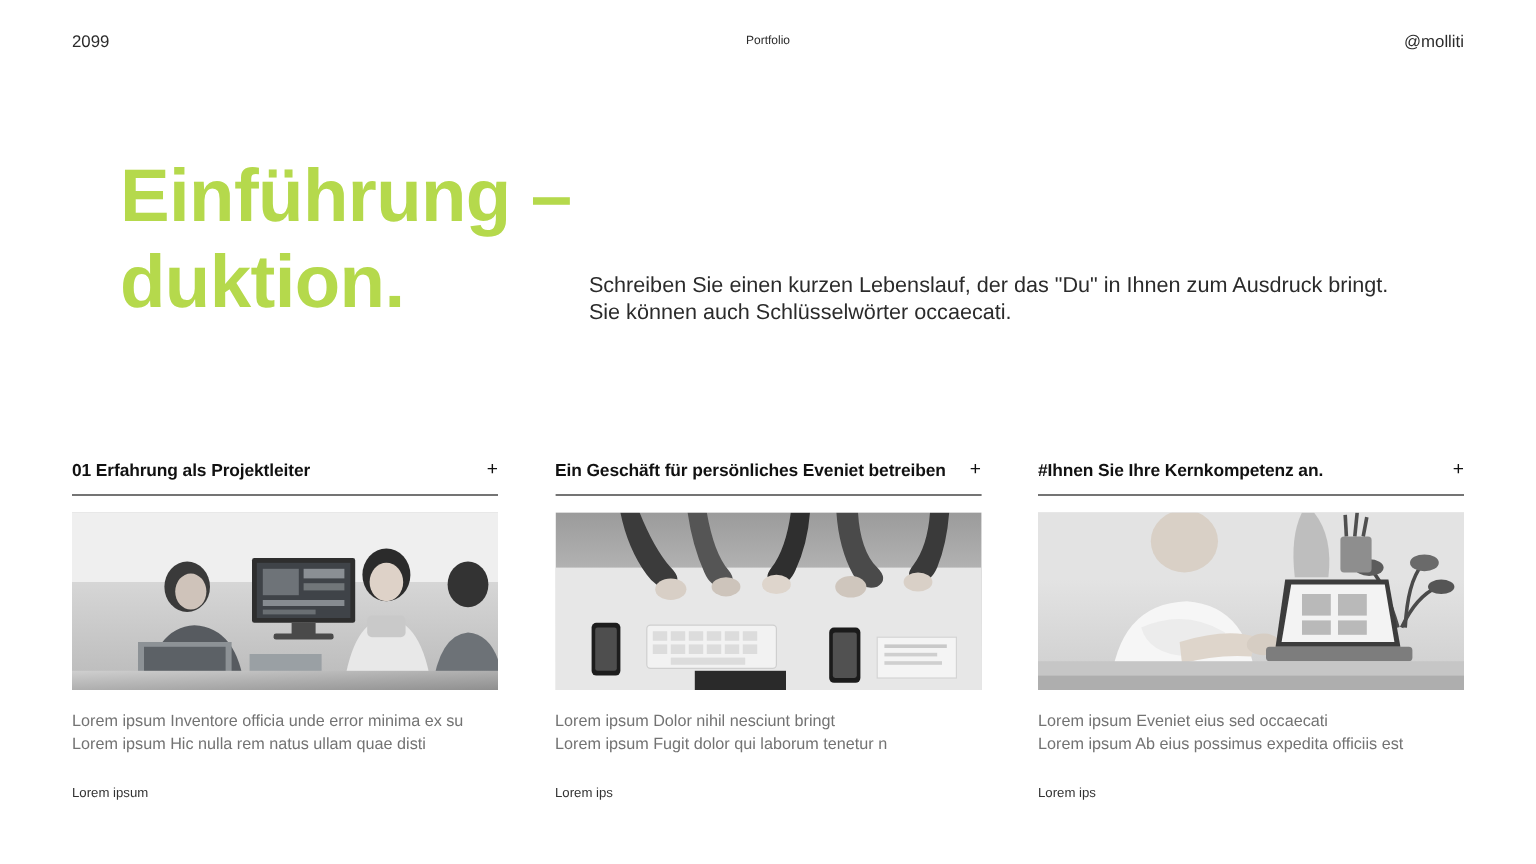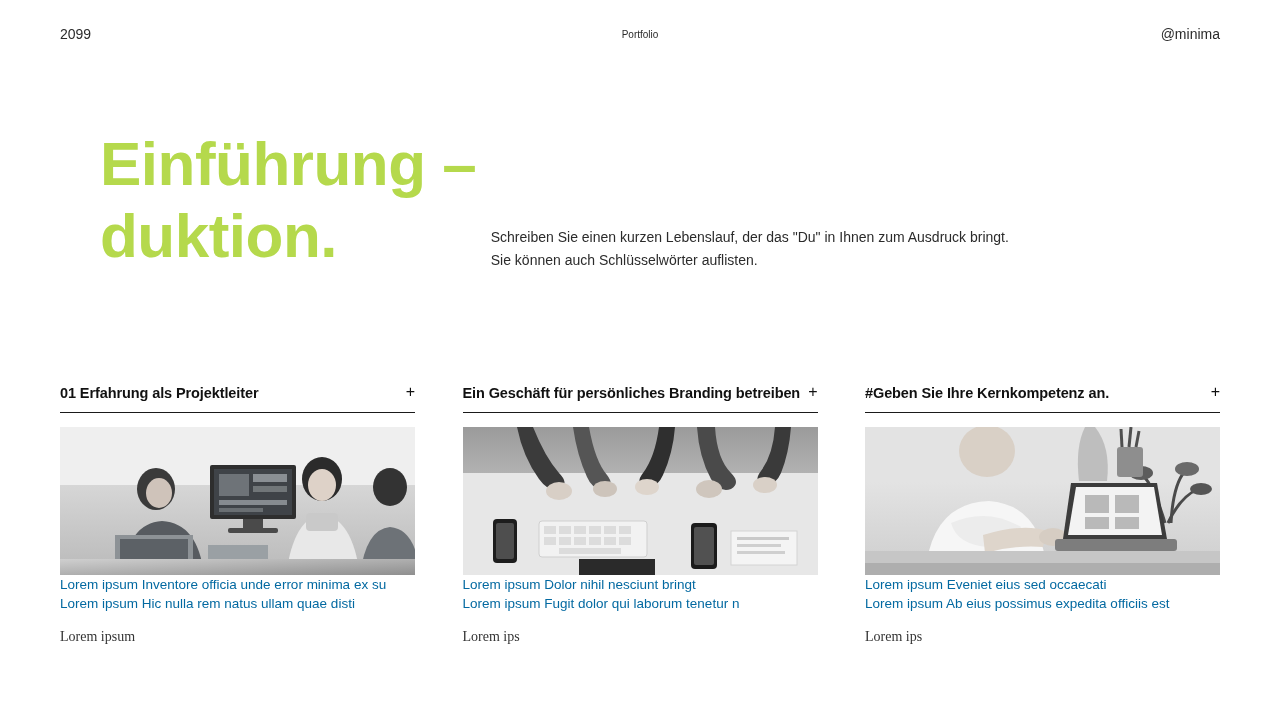--- a/index.html
+++ b/index.html
@@ -57,21 +57,21 @@
     font-weight: 700;
     color: #b5d94c;
     letter-spacing: -0.5px;
     white-space: pre-line;
     margin-top: -12px;
   }
   .hero-body {
     margin-left: 0;
     padding-top: 14px;
     width: 760px;
-    font-size: 14px;
+    font-size: 18px;
     line-height: 23px;
     color: #2b2b2b;
   }
   .hero-body p { margin: 0; }
 
   
   .columns {
     position: absolute;
     top: 384px;
     left: 60px;
@@ -106,50 +106,49 @@
   .thumb {
     margin-top: 14px;
     width: 355px;
     height: 148px;
     overflow: hidden;
     background: #d8d8d8;
     position: relative;
   }
   .thumb svg { display: block; width: 355px; height: 148px; }
   .col-desc {
-    margin-top: 0;
+    margin-top: 16px;
     font-size: 13.5px;
     line-height: 19px;
-    color: #0369a1;
+    color: #737373;
     white-space: pre-line;
   }
   .col-meta {
-    margin-top: 16px;
-    font-size: 14px;
+    margin-top: 26px;
+    font-size: 11px;
     color: #333;
-    font-family: Liberation Serif, serif;
   }
 </style>
 </head>
 <body>
 
 <div class="page">
 
   <div class="header">
     <div class="left">2099</div>
     <div class="center">Portfolio</div>
-    <div class="right">@minima</div>
+    <div class="right">@molliti</div>
   </div>
 
   <div class="hero">
     <div class="hero-title">Einführung –
 duktion.</div>
     <div class="hero-body">
       <p>Schreiben Sie einen kurzen Lebenslauf, der das "Du" in Ihnen zum Ausdruck bringt.</p>
-      <p>Sie können auch Schlüsselwörter auflisten.</p>
+      <p>Sie können auch Schlüsselwörter occaecati.</p>
     </div>
   </div>
 
   <div class="columns">
 
     <div class="col">
       <div class="col-head">
         <div class="col-title">01 Erfahrung als Projektleiter</div>
         <div class="plus">+</div>
       </div>
@@ -196,21 +195,21 @@
           <rect x="0" y="132" width="355" height="16" fill="url(#g1b)"></rect>
         </svg>
       </div>
       <div class="col-desc">Lorem ipsum Inventore officia unde error minima ex su
 Lorem ipsum Hic nulla rem natus ullam quae disti</div>
       <div class="col-meta">Lorem ipsum</div>
     </div>
 
     <div class="col">
       <div class="col-head">
-        <div class="col-title">Ein Geschäft für persönliches Branding betreiben</div>
+        <div class="col-title">Ein Geschäft für persönliches Eveniet betreiben</div>
         <div class="plus">+</div>
       </div>
       <div class="thumb">
         <svg viewBox="0 0 355 148" preserveAspectRatio="none" aria-hidden="true">
           <defs>
             <linearGradient id="g2" x1="0" y1="0" x2="0" y2="1">
               <stop offset="0" stop-color="#9b9b9b"></stop>
                 <stop offset="1" stop-color="#e4e4e4"></stop>
             </linearGradient>
           </defs>
@@ -258,21 +257,21 @@
           <rect x="274" y="124" width="48" height="3" fill="#cfcfcf"></rect>
         </svg>
       </div>
       <div class="col-desc">Lorem ipsum Dolor nihil nesciunt bringt
 Lorem ipsum Fugit dolor qui laborum tenetur n</div>
       <div class="col-meta">Lorem ips</div>
     </div>
 
     <div class="col">
       <div class="col-head">
-        <div class="col-title">#Geben Sie Ihre Kernkompetenz an.</div>
+        <div class="col-title">#Ihnen Sie Ihre Kernkompetenz an.</div>
         <div class="plus">+</div>
       </div>
       <div class="thumb">
         <svg viewBox="0 0 355 148" preserveAspectRatio="none" aria-hidden="true">
           <defs>
             <linearGradient id="g3" x1="0" y1="0" x2="0" y2="1">
               <stop offset="0" stop-color="#f0f0f0"></stop>
                 <stop offset="1" stop-color="#cdcdcd"></stop>
             </linearGradient>
           </defs>

